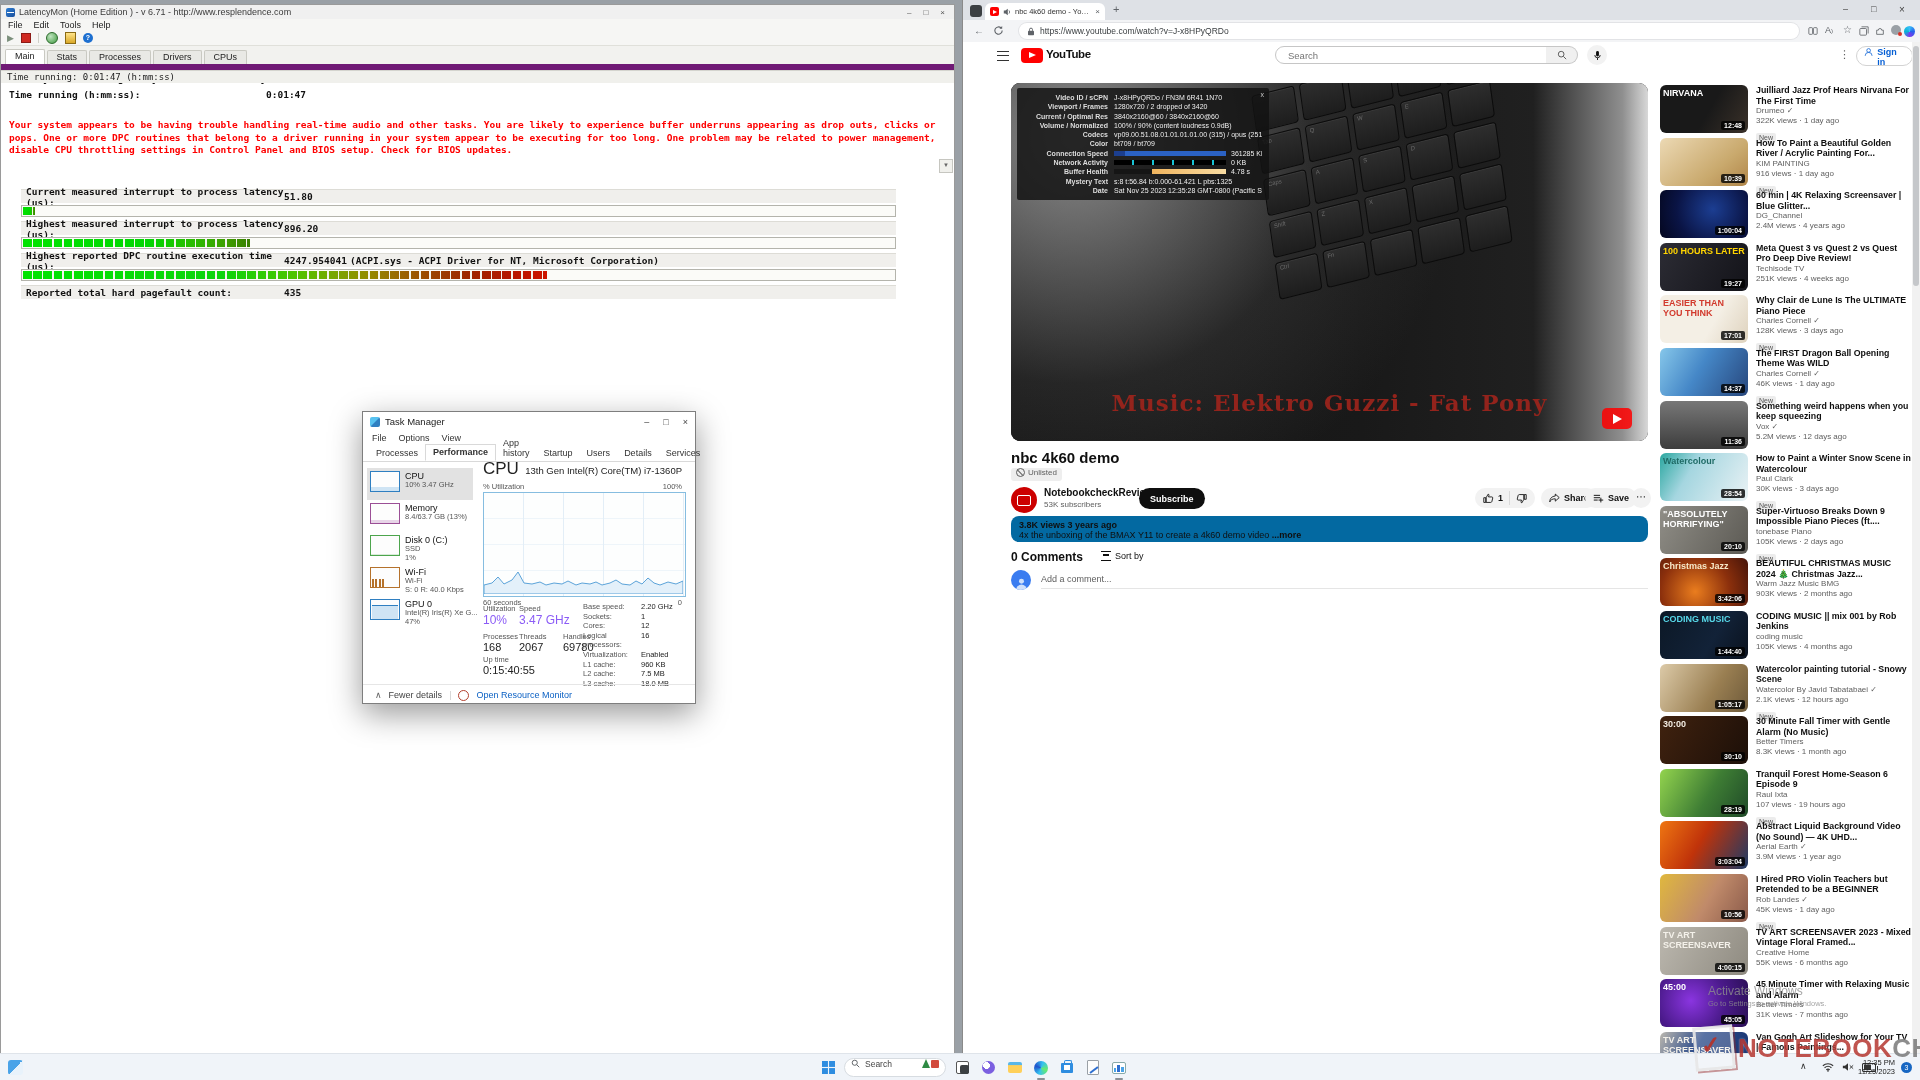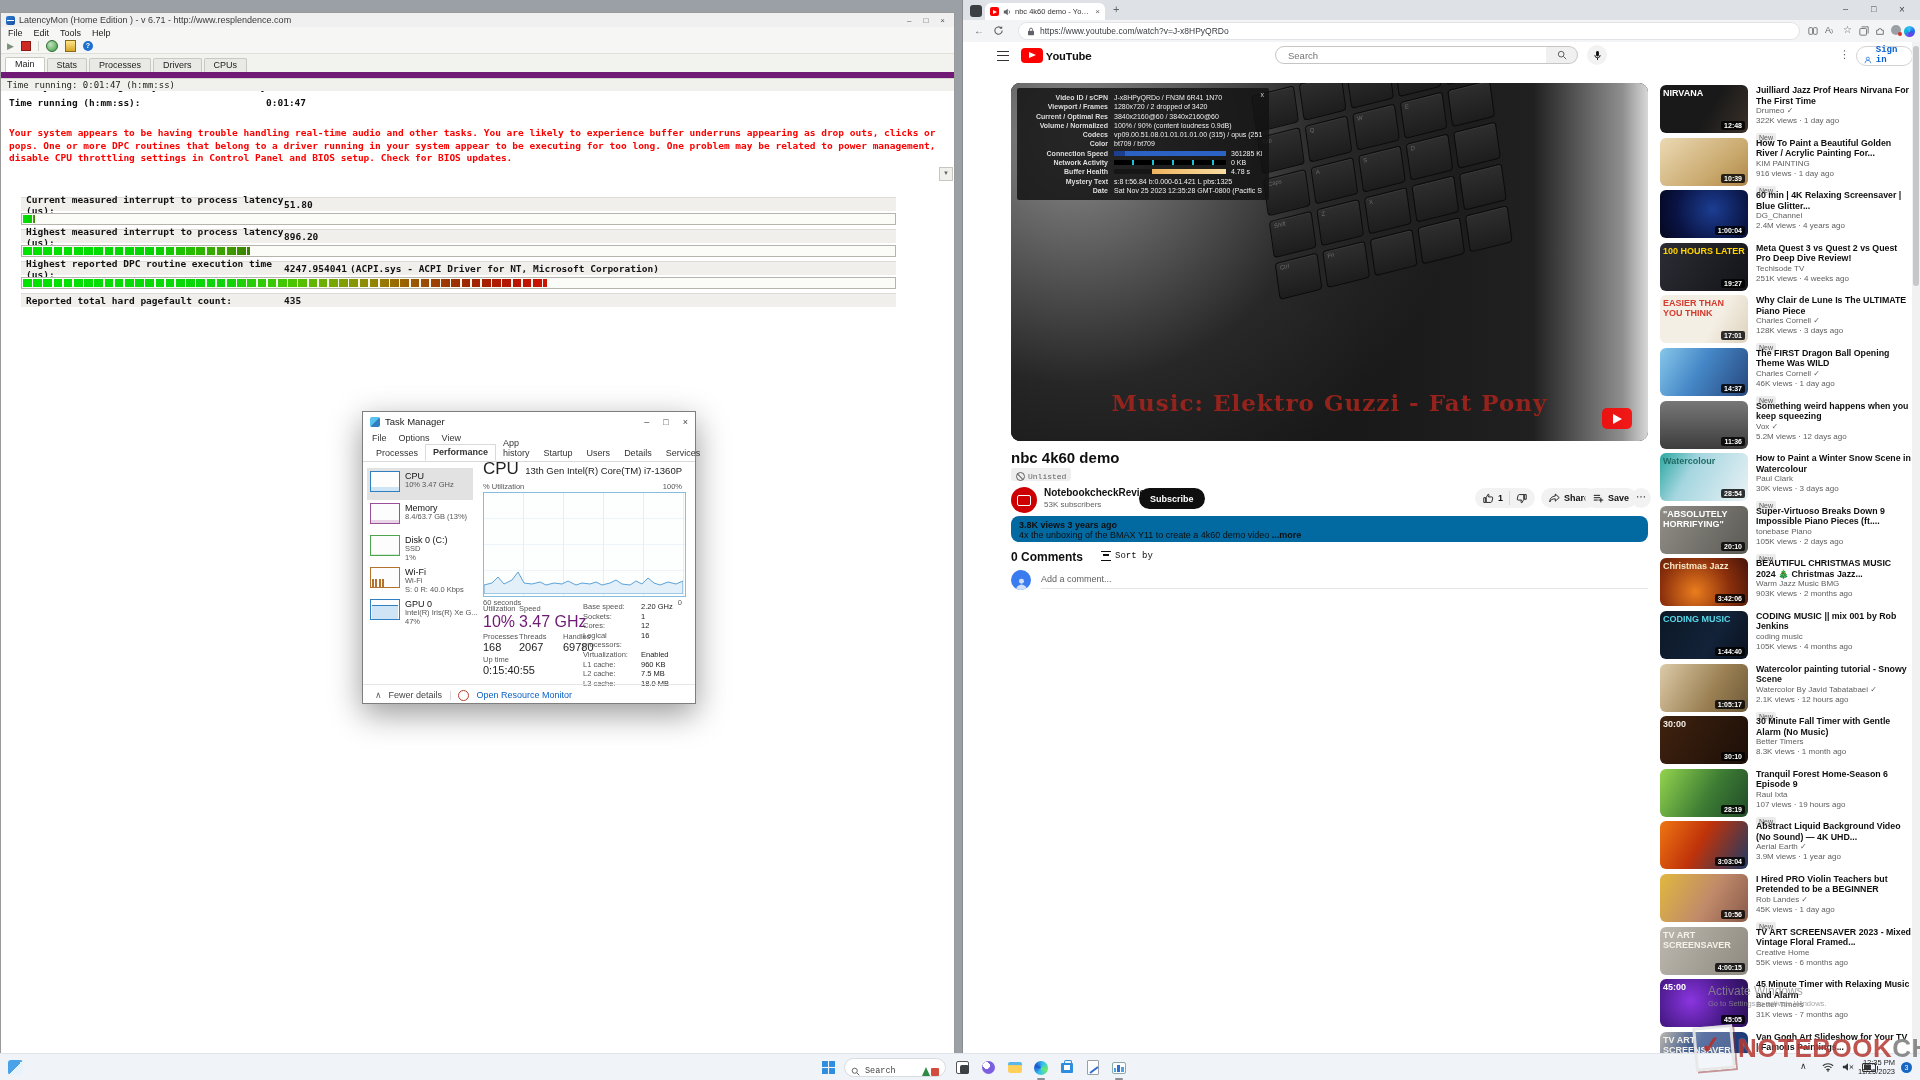--- a/index.html
+++ b/index.html
@@ -1,23 +1,23 @@
 <!DOCTYPE html>
 <html><head>
 <meta charset="utf-8">
 <style>
   html,body{margin:0;padding:0;width:1920px;height:1080px;overflow:hidden;
     font-family:"Liberation Sans",sans-serif;background:#8f959c;}
   #screen{position:relative;width:1920px;height:1080px;overflow:hidden;background:#9aa0a6;}
   .a{position:absolute;}
-  .r{display:flex;align-items:flex-end;font-family:Liberation Mono, monospace;}
+  .r{display:flex;align-items:flex-start;}
   svg{display:block;}
 
   
-  #lm{left:0;top:12px;width:955px;height:1053px;background:#fff;border:1px solid #9a9a9a;box-sizing:border-box;}
+  #lm{left:0;top:4px;width:955px;height:1053px;background:#fff;border:1px solid #9a9a9a;box-sizing:border-box;}
   .lm-titlebar{height:14px;background:#f0f0f0;display:flex;align-items:center;gap:4px;padding:0 5px;font-size:9px;color:#3a3a3a;}
   .lm-appicon{width:9px;height:9px;background:linear-gradient(135deg,#2d7dd2,#1b4f9c);border-radius:2px;position:relative;}
   .lm-appicon::after{content:"";position:absolute;left:1px;top:4px;width:7px;height:1px;background:#fff;}
   .lm-winbtns{margin-left:auto;display:flex;gap:12px;font-size:8px;color:#555;padding-right:4px;}
   .lm-menubar{height:12px;display:flex;gap:11px;align-items:center;padding:0 7px;font-size:9px;color:#222;background:#f6f6f4;}
   .lm-toolbar{height:14px;display:flex;align-items:center;gap:7px;padding:0 6px;background:#f6f6f4;border-bottom:1px solid #e0e0da;}
   .lm-play{color:#7b8f7b;font-size:9px;line-height:9px;}
   .lm-stop{width:8px;height:8px;background:#cf2a22;border:1px solid #8c1b16;}
   .lm-sep{width:1px;height:10px;background:#d0d0c8;}
   .lm-tool1{width:10px;height:10px;border-radius:50%;background:radial-gradient(circle at 35% 35%,#bfe3bf,#3f9a3f);border:1px solid #2c6b2c;}
@@ -49,21 +49,21 @@
   .tm-menubar{height:13px;display:flex;gap:12px;align-items:center;padding:0 9px;font-size:9px;color:#333;}
   .tm-tabbar{height:17px;display:flex;align-items:flex-end;padding:0 6px;border-bottom:1px solid #d9d9d9;font-size:9px;color:#333;}
   .tm-tab{padding:2px 7px 3px 7px;}
   .tm-tab.active{border:1px solid #d9d9d9;border-bottom:1px solid #fff;background:#fff;font-weight:bold;}
   .tm-item{display:flex;gap:5px;padding:3px 3px;height:26px;align-items:flex-start;}
   .tm-item.sel{background:#e2e2e2;}
   .tm-spark{width:30px;height:21px;background:#fdfdfd;border:1px solid;box-sizing:border-box;position:relative;flex:none;overflow:hidden;}
   .tm-item-name{font-size:9px;color:#111;line-height:10px;}
   .tm-item-sub{font-size:7.5px;color:#555;line-height:8.5px;white-space:nowrap;}
   .tm-lbl{font-size:7.5px;color:#555;}
-  .tm-val{font-size:16px;color:#701a75;}
+  .tm-val{font-size:12px;color:#8b5cf6;}
   .tm-val2{font-size:11px;color:#222;}
   .tm-rrow{display:flex;font-size:7.5px;line-height:9.6px;}
   .tm-rrow .k{width:58px;color:#555;}
   .tm-rrow .v{color:#222;}
   .tm-footer{position:absolute;left:0;right:0;top:272px;height:20px;border-top:1px solid #e6e6e6;display:flex;align-items:center;gap:7px;padding:0 12px;font-size:9px;color:#444;}
   .tm-link{color:#0b61c4;}
 
   
   #br{left:962px;top:0;width:958px;height:1053px;background:#fff;box-sizing:border-box;border-left:1px solid #8a8a8a;}
   .br-tabstrip{height:20px;background:#dee1e6;position:relative;}

